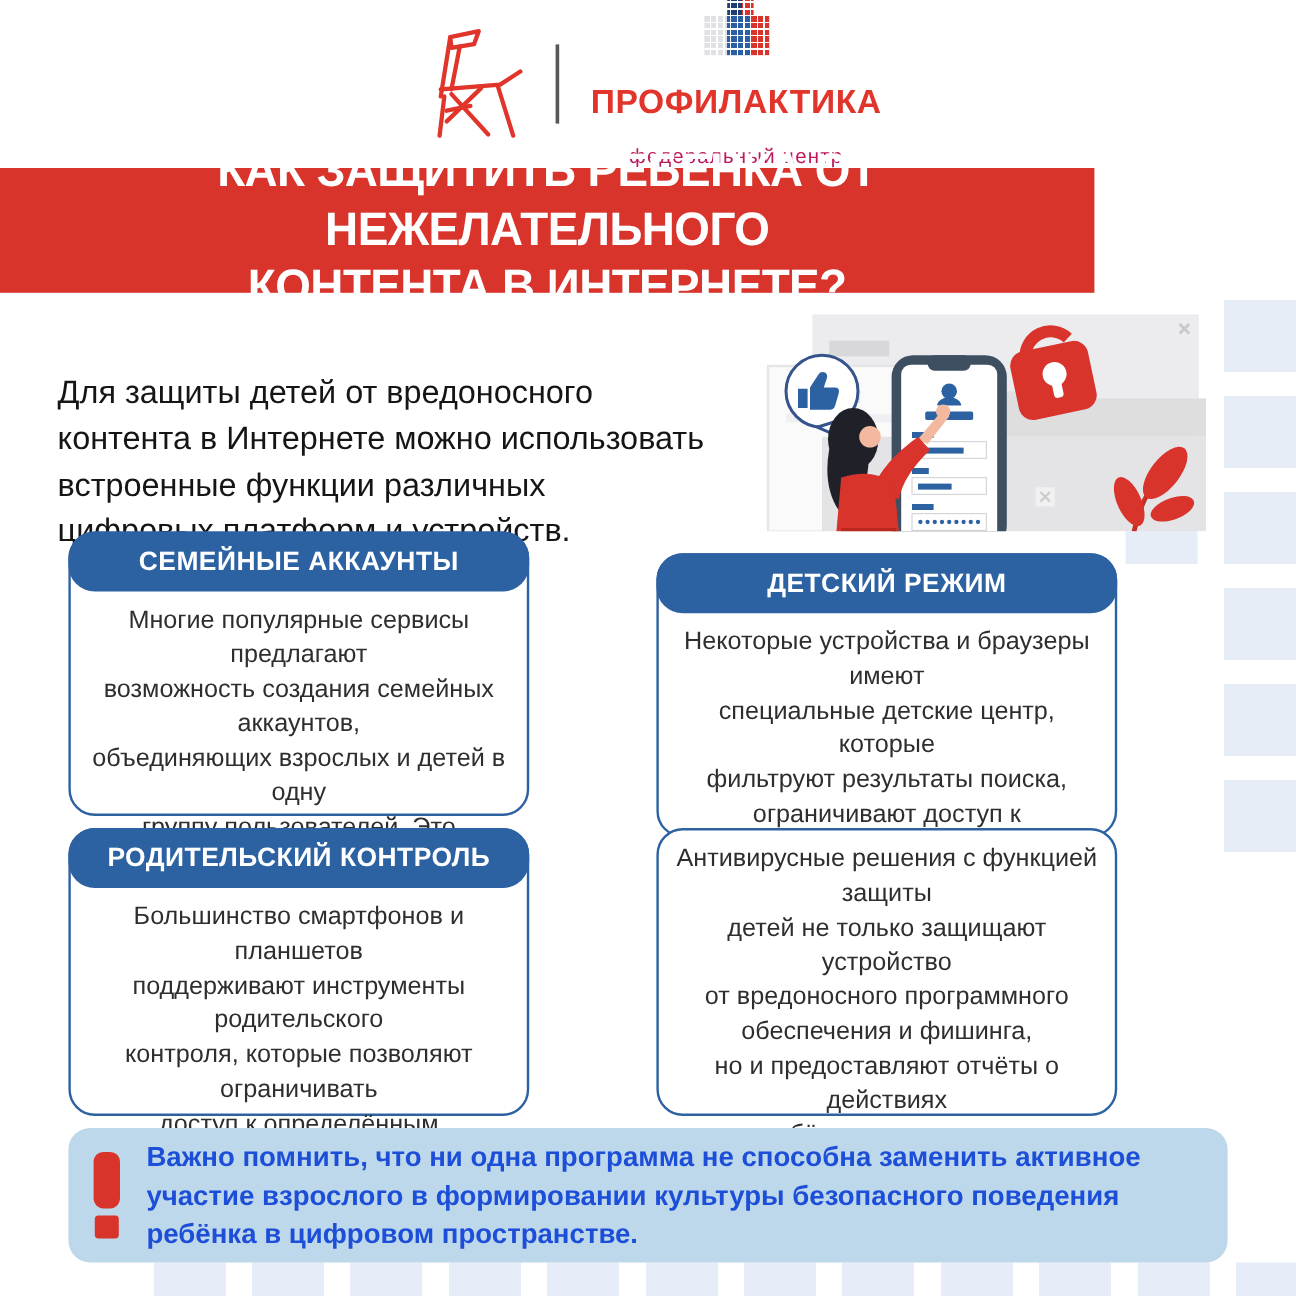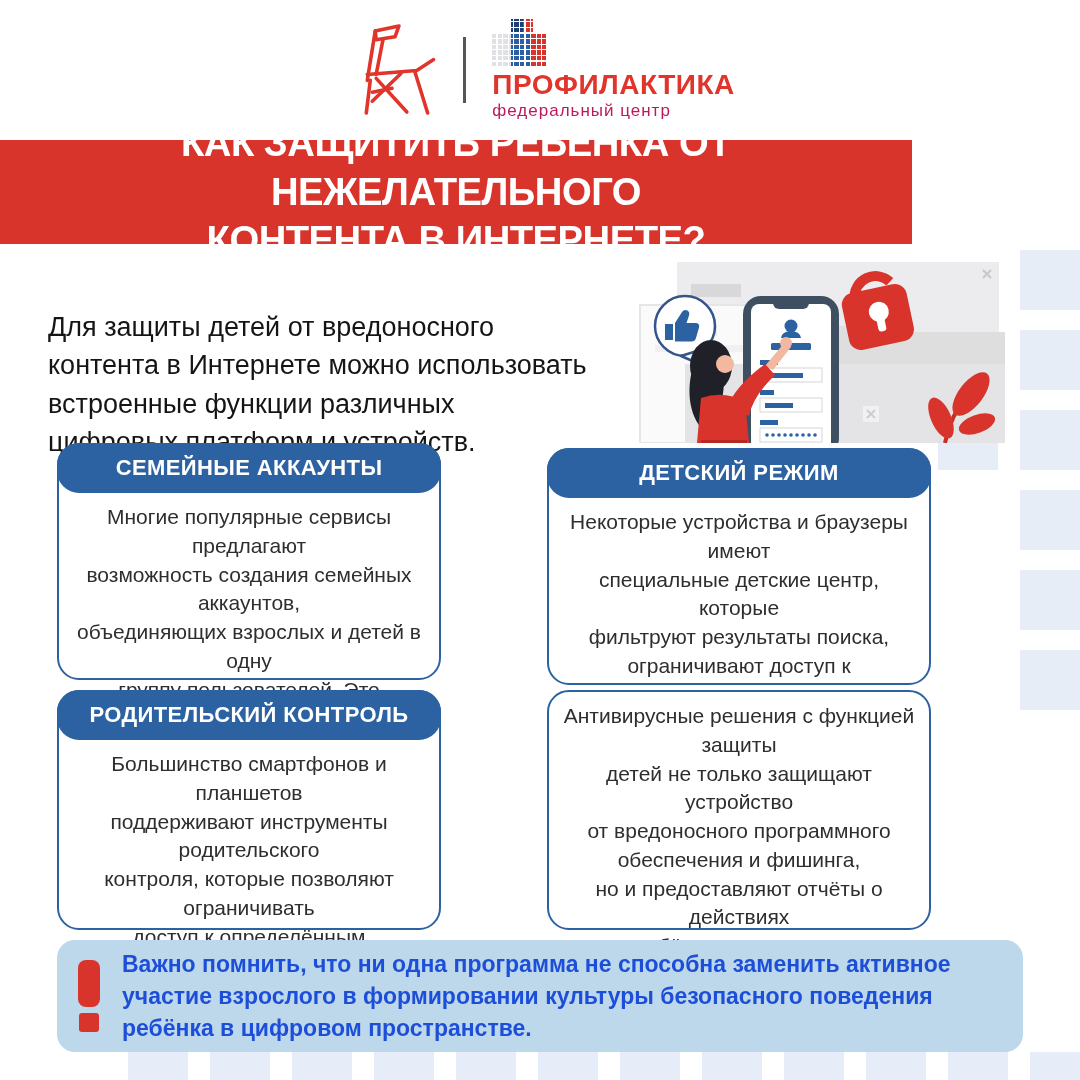--- a/index.html
+++ b/index.html
@@ -9,21 +9,21 @@
   }
   
   .sq{position:absolute;width:60px;height:60px;background:#e7edf7;z-index:0;}
   .stripes{position:absolute;left:128px;right:0;top:1052px;height:28px;z-index:0;
     background:repeating-linear-gradient(90deg,#e6edf8 0 60px,#ffffff 60px 82px);}
   
   .logo-header{position:absolute;top:0;left:0;width:1080px;height:140px;
     display:flex;align-items:center;justify-content:center;z-index:2;}
   .chair-logo{width:100px;height:94px;}
   .logo-divider{width:3px;height:66px;background:#55565a;margin:0 26px 0 18px;}
-  .prof-logo{display:flex;flex-direction:column;}
+  .prof-logo{display:flex;flex-direction:column;align-items:center;gap:20px;}
   .pixel-flag{position:relative;width:54px;height:47px;margin-bottom:4px;}
   .pixel-flag .main{position:absolute;left:0;bottom:0;width:54px;height:33px;
     background:linear-gradient(90deg,#dfe1e5 0 35%,#2c5ea6 35% 70%,#d8342c 70% 100%);}
   .pixel-flag .ext{position:absolute;left:19px;top:0;width:22px;height:16px;
     background:linear-gradient(90deg,#1e3f74 0 55%,#d8342c 55% 100%);}
   .pixel-flag::after{content:"";position:absolute;inset:0;
     background-image:repeating-linear-gradient(0deg,transparent 0 4.4px,#fff 4.4px 5.6px),
                      repeating-linear-gradient(90deg,transparent 0 4.4px,#fff 4.4px 5.6px);}
   .logo-title{font-size:28px;font-weight:800;color:#e1342b;letter-spacing:.5px;line-height:1.05;}
   .logo-subtitle{font-size:17px;font-weight:400;color:#be185d;letter-spacing:1px;margin-top:2px;}
@@ -39,21 +39,21 @@
   .illustration{position:absolute;left:615px;top:248px;width:465px;height:195px;z-index:1;overflow:hidden;}
   
   .card{position:absolute;width:384px;background:#ffffff;border:2px solid #2d62a2;
     border-radius:22px;z-index:3;box-sizing:border-box;display:flex;flex-direction:column;}
   .card-header{height:50px;margin:-2px -2px 0 -2px;background:#2d62a2;border-radius:22px;
     display:flex;align-items:center;justify-content:center;flex:0 0 auto;}
   .card-title{color:#ffffff;font-size:22px;font-weight:700;letter-spacing:.4px;text-align:center;}
   .card-body{flex:1;display:flex;align-items:center;justify-content:center;padding:10px 12px 14px;}
   .card-text{font-size:21px;color:#2e2e2e;line-height:1.37;text-align:center;white-space:pre-line;}
   #card-0{left:57px;top:443px;height:237px;}
-  #card-1{left:547px;top:448px;height:237px;}
+  #card-1{left:547px;top:461px;height:237px;}
   #card-2{left:57px;top:690px;height:240px;}
   #card-3{left:547px;top:690px;height:240px;}
   
   .callout{position:absolute;left:57px;top:940px;width:966px;height:112px;background:#bdd8eb;
     border-radius:18px;z-index:3;display:flex;align-items:center;}
   .excl{position:relative;width:22px;height:72px;margin:0 22px 0 21px;flex:0 0 auto;}
   .excl .bar{position:absolute;top:0;left:0;width:22px;height:47px;background:#d8342c;border-radius:8px;}
   .excl .dot{position:absolute;bottom:0;left:1px;width:20px;height:19px;background:#d8342c;border-radius:3px;}
   .callout-text{font-size:23px;font-weight:700;color:#1d4ed8;line-height:1.4;white-space:pre-line;}
 </style>

